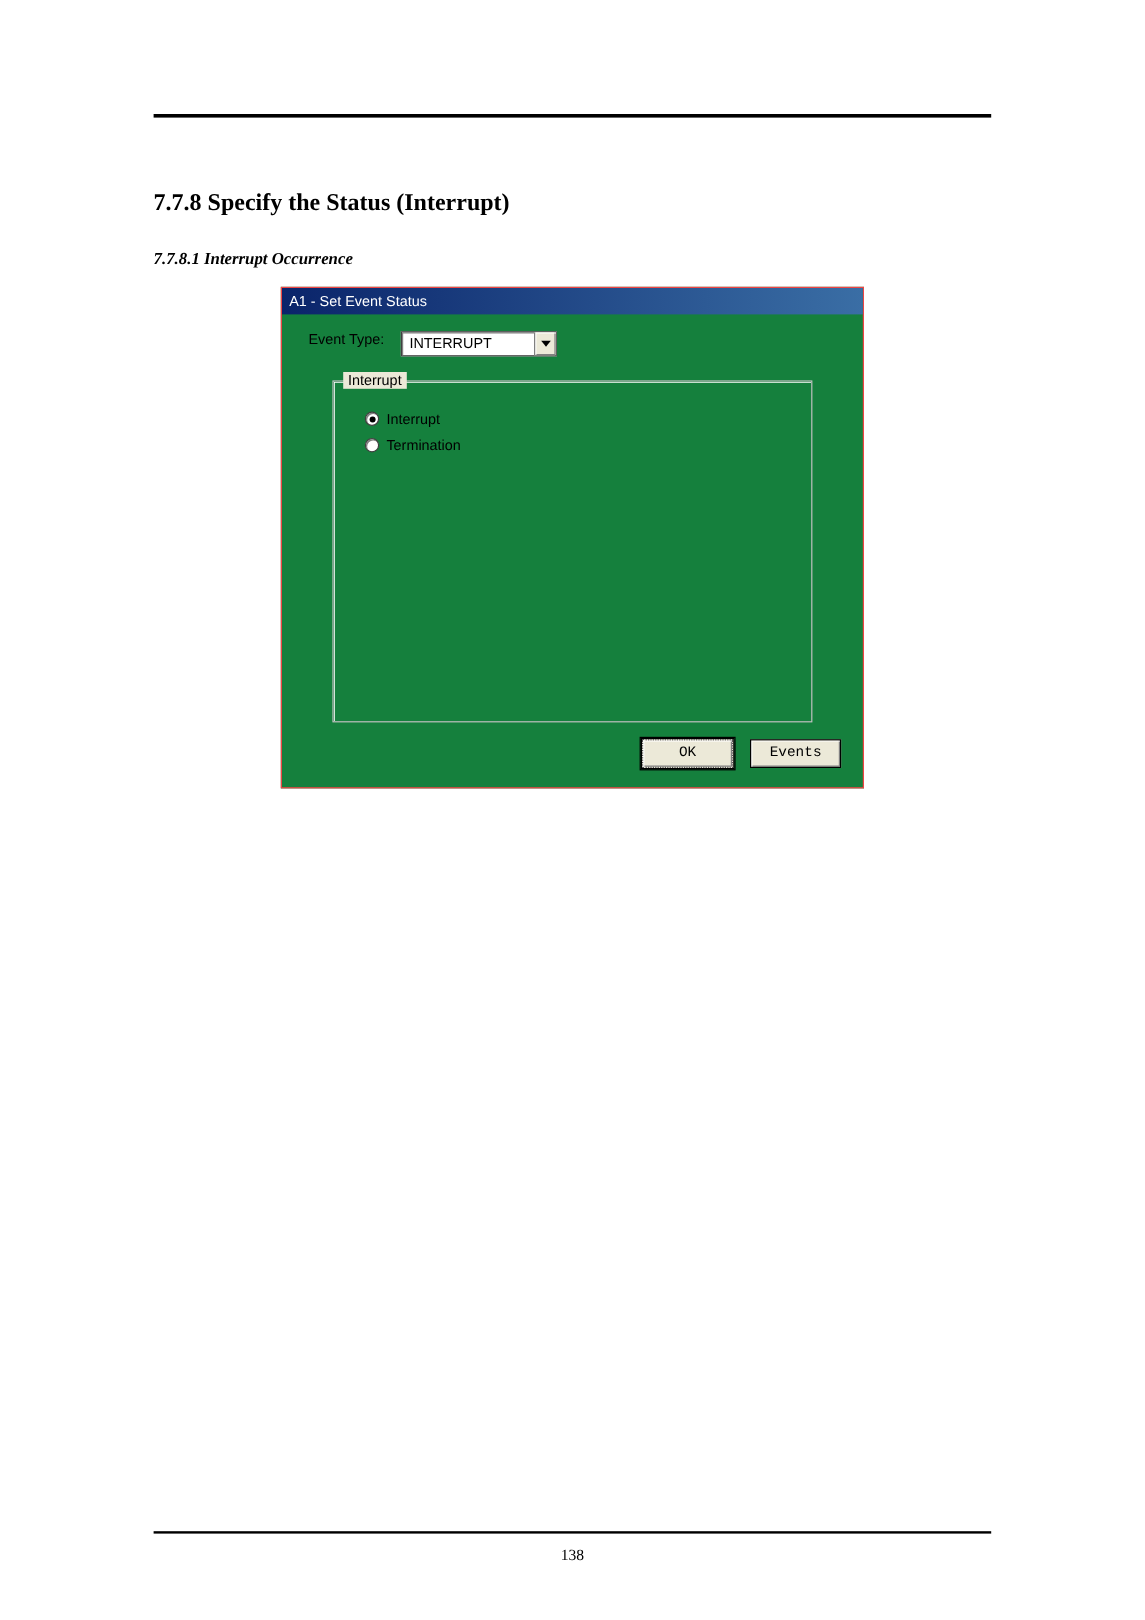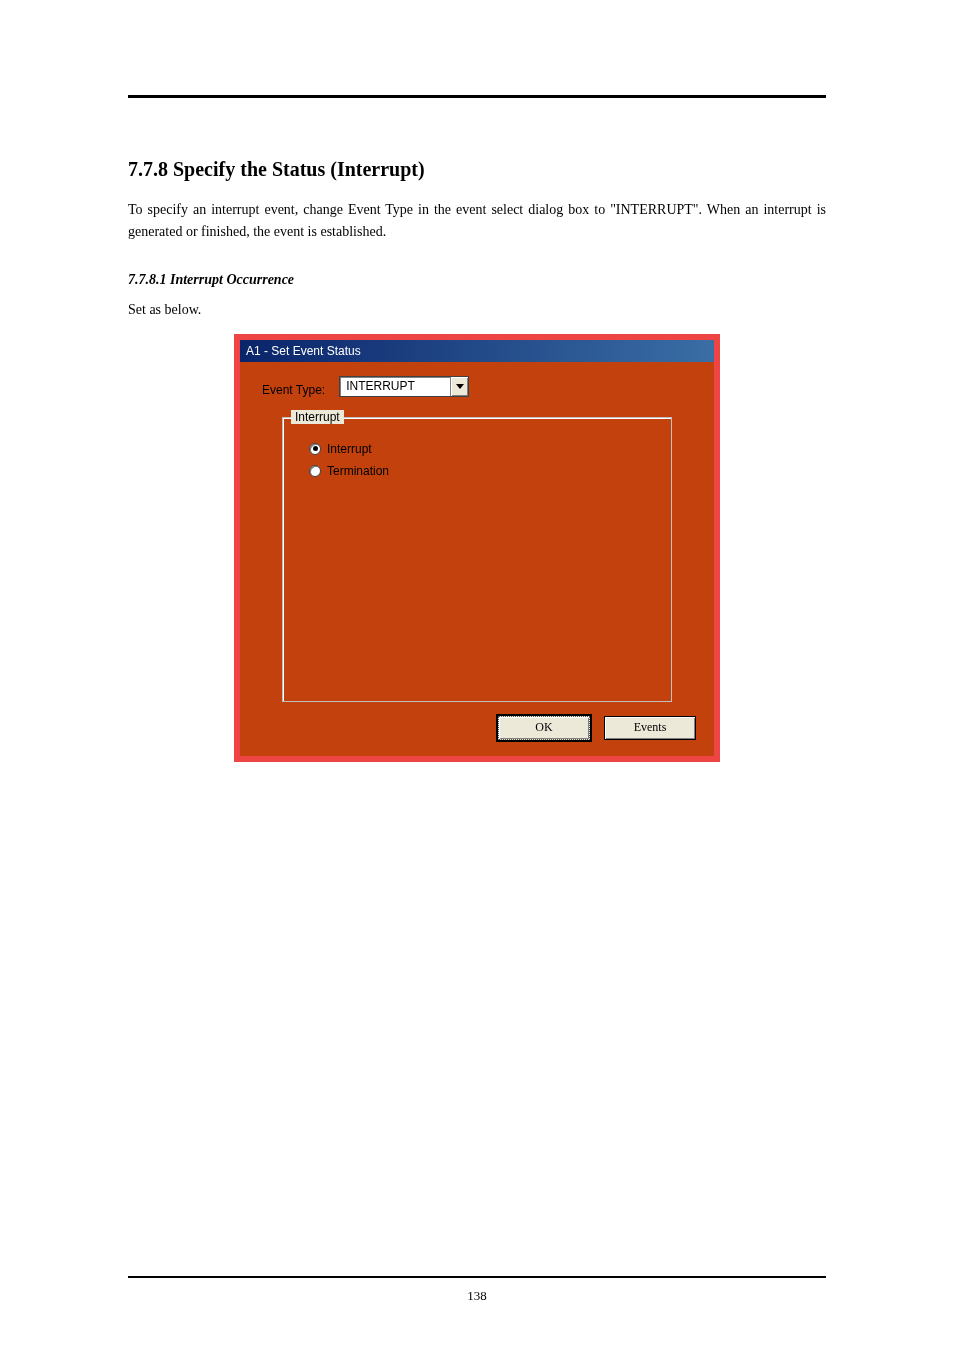--- a/index.html
+++ b/index.html
@@ -49,40 +49,40 @@
       font-style: italic;
     }
     .sub-text {
       font-family: Georgia, serif;
       font-size: 14px;
       margin-bottom: 16px;
     }
     .dialog {
       width: 486px;
       margin: 12px auto 0 auto;
-      border: 6px solid #ef4444;
-      background: #c2410c;
+      border: 1px solid #ef4444;
+      background: #15803d;
       font-family: "MS Sans Serif", Tahoma, Arial, sans-serif;
       font-size: 12px;
     }
     .dialog-titlebar {
       height: 22px;
       background: linear-gradient(to right, #0a246a, #3a6ea5);
       color: #ffffff;
       display: flex;
       align-items: center;
       padding-left: 6px;
       font-size: 12px;
     }
     .dialog-body {
       padding: 14px 16px 0px 16px;
     }
     .row-eventtype {
       display: flex;
-      align-items: flex-end;
+      align-items: flex-start;
       gap: 14px;
       margin-bottom: 20px;
       margin-left: 6px;
     }
     .etype-label {
       color: #000;
     }
     .select-box {
       display: inline-flex;
       align-items: stretch;
@@ -157,26 +157,26 @@
       top: 2.5px;
       left: 2.5px;
     }
     .button-row {
       display: flex;
       justify-content: flex-end;
       gap: 14px;
       padding: 14px 18px 16px 18px;
     }
     .win-button {
-      width: 92px;
+      width: 76px;
       height: 24px;
       background: #ece9d8;
       border: 1px solid #000;
       box-shadow: inset 1px 1px 0 #fff, inset -1px -1px 0 #808080;
-      font-family: Liberation Serif, serif;
+      font-family: Liberation Mono, monospace;
       font-size: 12px;
       text-align: center;
       line-height: 21px;
       cursor: default;
     }
     .win-button.default {
       box-shadow: inset 1px 1px 0 #fff, inset -1px -1px 0 #808080, 0 0 0 1px #000;
       border: 1px dotted #555;
       outline: 1px solid #000;
       outline-offset: 1px;
@@ -202,25 +202,23 @@
   </style>
 </head>
 <body>
 
 <div class="top-rule"></div>
 
 <div class="content">
 
   <div class="section-heading">7.7.8 Specify the Status (Interrupt)</div>
 
-  <div class="body-text">To specify an interrupt event, change Event Type in the event select dialog box to "INTERRUPT". When an interrupt is generated or finished, the event is established.</div>
 
   <div class="sub-heading">7.7.8.1 Interrupt Occurrence</div>
 
-  <div class="sub-text">Set as below.</div>
 
   <div class="dialog">
     <div class="dialog-titlebar">
       <span>A1 - Set Event Status</span>
     </div>
 
     <div class="dialog-body">
 
       <div class="row-eventtype">
         <span class="etype-label">Event Type:</span>

